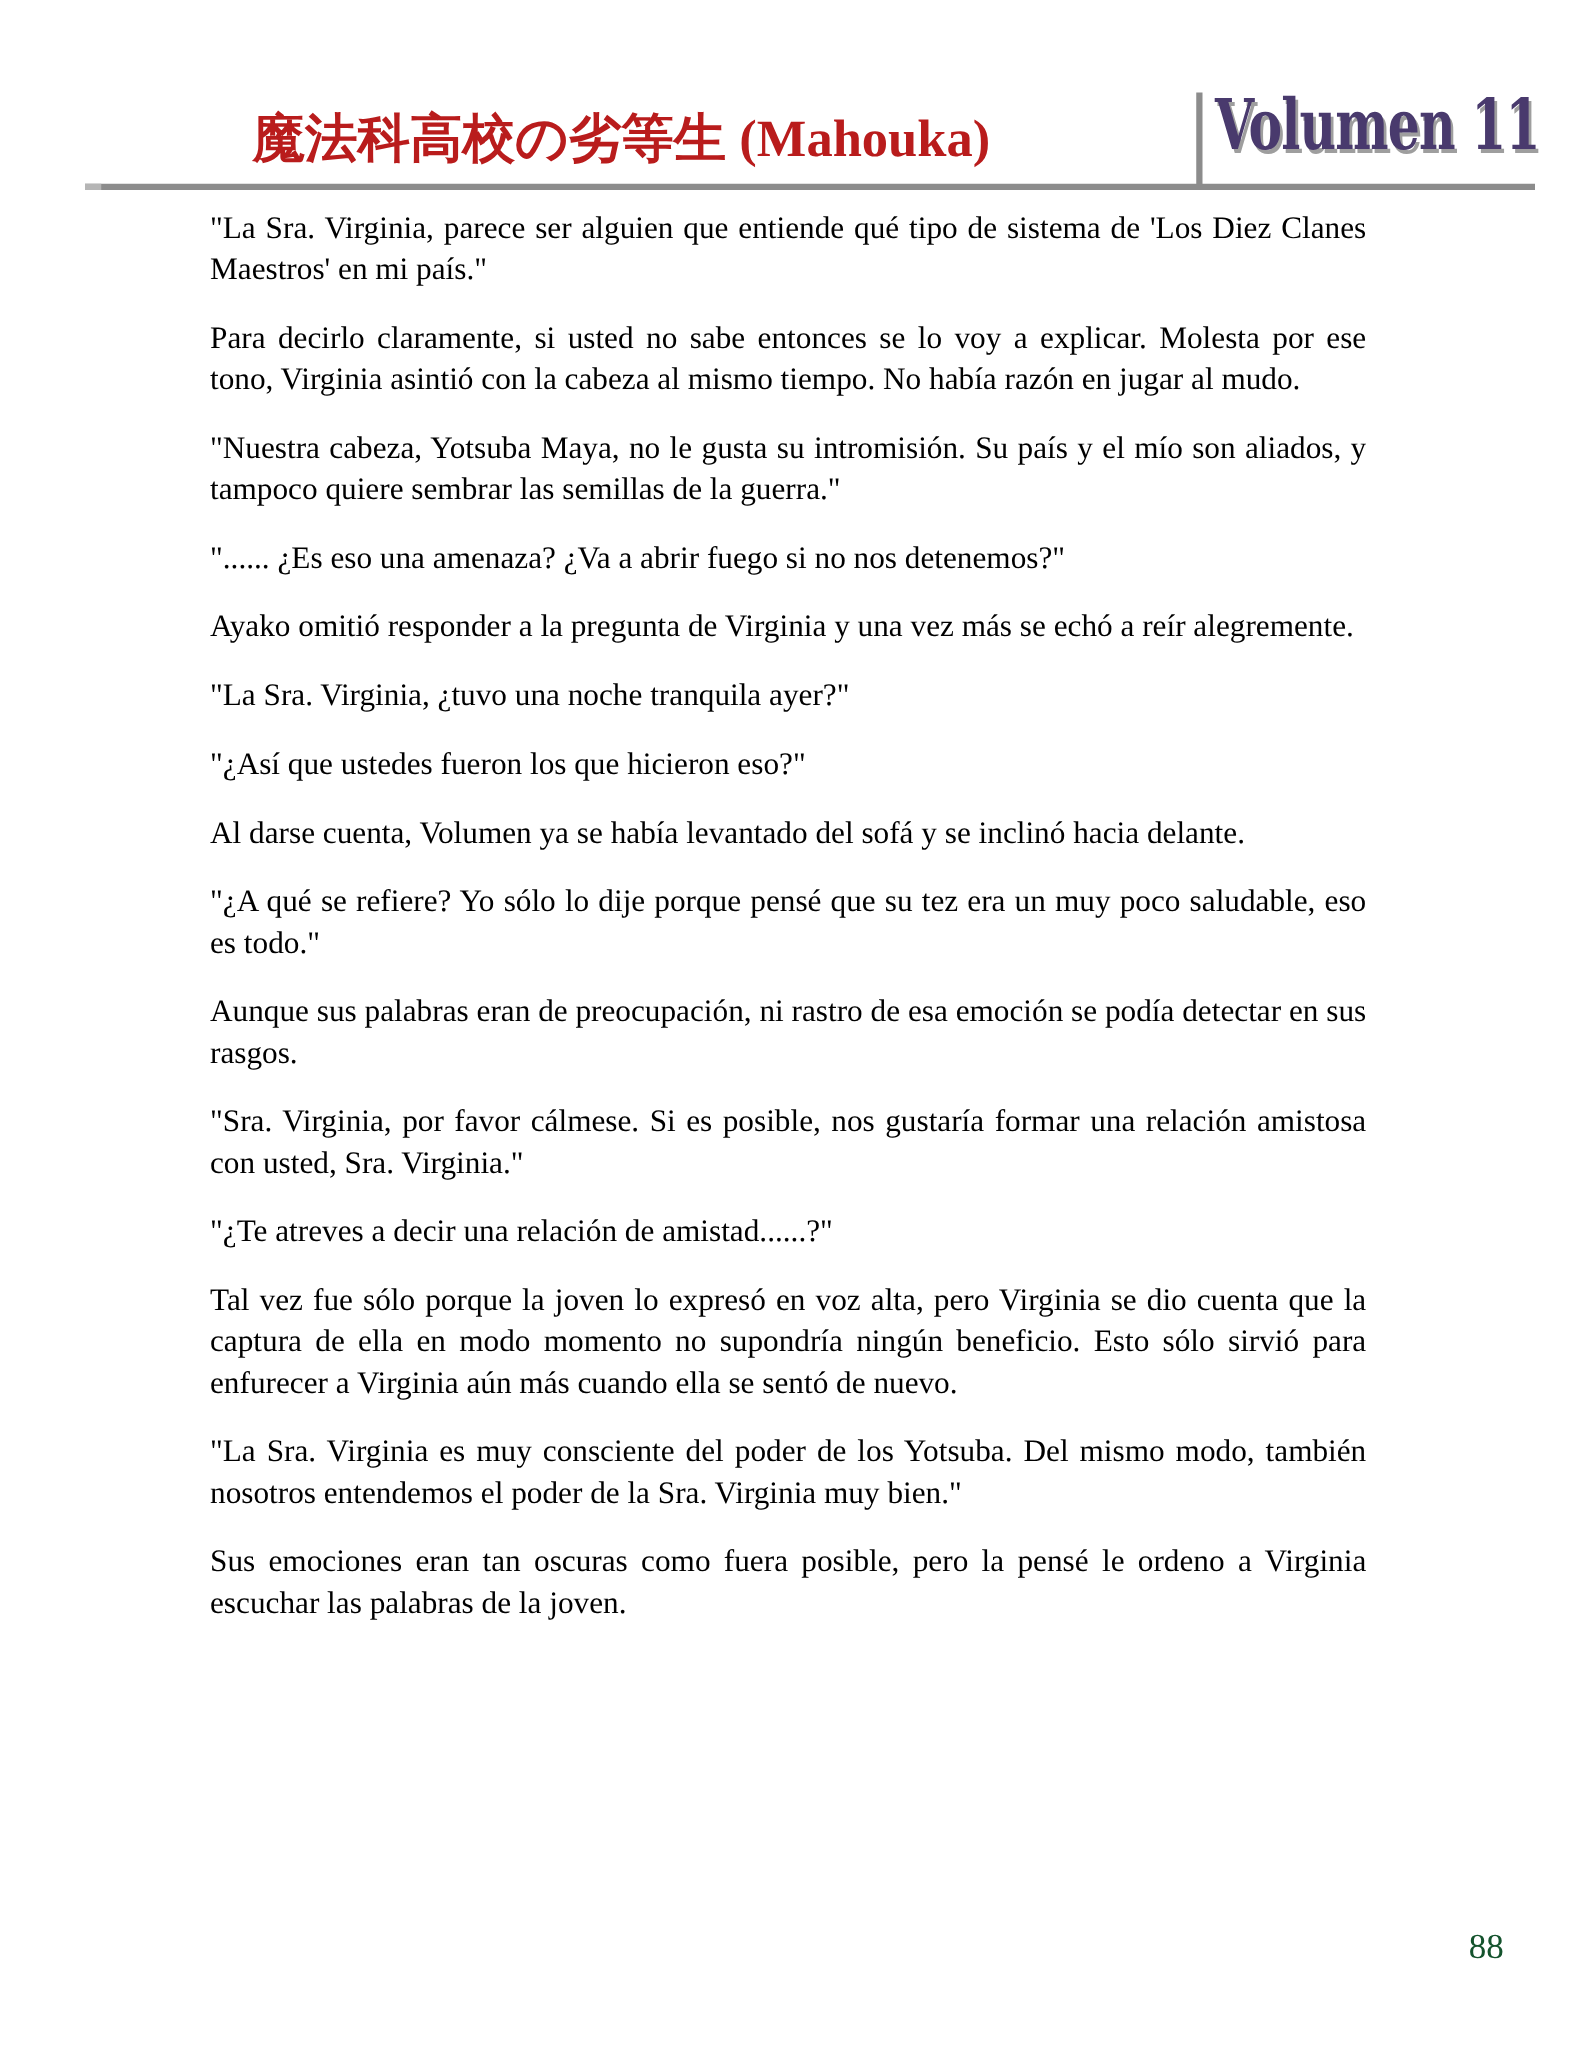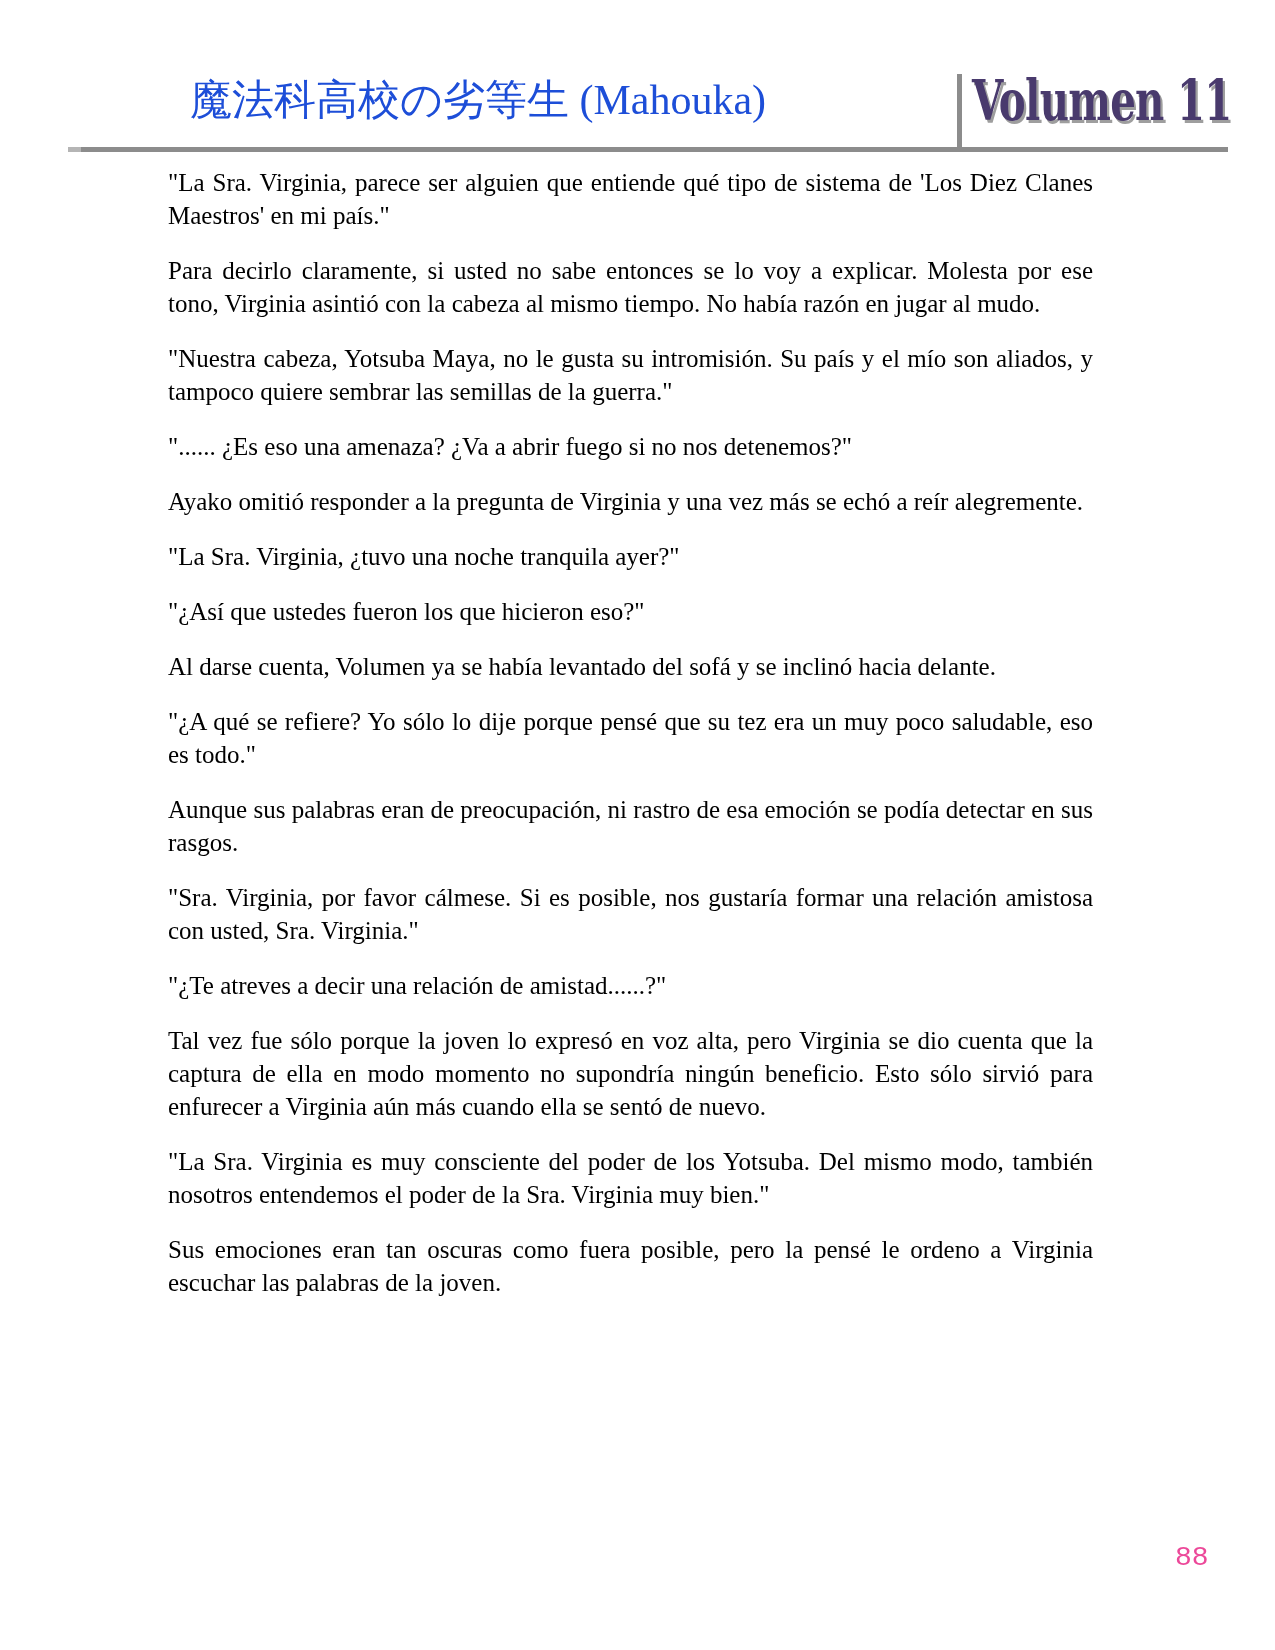--- a/index.html
+++ b/index.html
@@ -11,26 +11,26 @@
     overflow: hidden;
     font-family: "Liberation Serif", serif;
     color: #000000;
   }
 
   
   .doc-title {
     position: absolute;
     left: 190px;
     top: 72px;
-    margin: 0;
+    margin: 12px;
     font-family: "Liberation Serif", serif;
-    font-weight: 400;
+    font-weight: 700;
     font-size: 42px;
     line-height: 56px;
-    color: #1d4ed8;
+    color: #b91c1c;
     white-space: nowrap;
   }
   .v-divider {
     position: absolute;
     left: 957px;
     top: 74px;
     width: 5px;
     height: 78px;
     background: #8c8c8c;
   }
@@ -80,24 +80,24 @@
     line-height: 33px;
     text-align: justify;
     color: #000000;
   }
 
   
   .page-number {
     position: absolute;
     left: 1175px;
     top: 1543px;
-    font-family: Liberation Mono, monospace;
+    font-family: Liberation Serif, serif;
     font-size: 28px;
     line-height: 30px;
-    color: #ec4899;
+    color: #14532d;
     text-align: right;
   }
 </style>
 </head>
 <body>
 
 <div class="page">
 
   <header>
     <h1 class="doc-title">魔法科高校の劣等生 (Mahouka)</h1>

